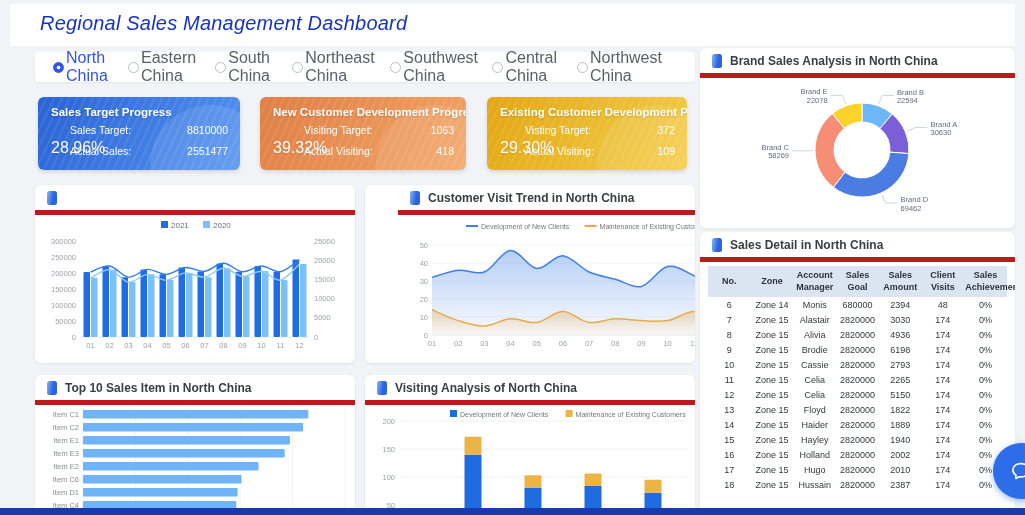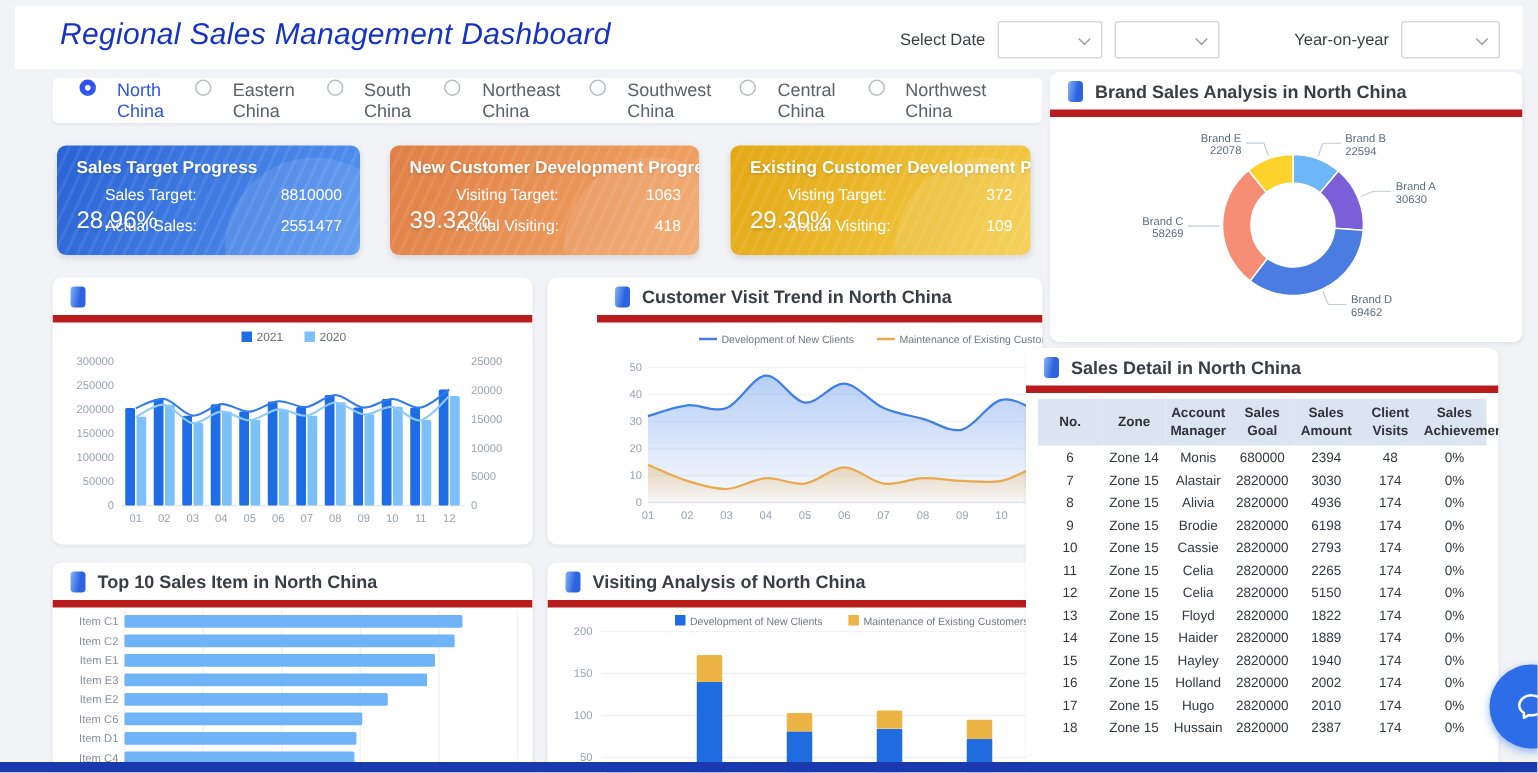--- a/index.html
+++ b/index.html
@@ -10,21 +10,21 @@
   .header { position:absolute; left:10px; right:10px; top:4px; height:42px; background:#fff; }
   .page-title { position:absolute; left:30px; top:8px; font-size:20px; font-weight:normal; font-style:italic; color:#1733c4; letter-spacing:.2px; }
   .hdr-controls { position:absolute; right:15px; top:10px; display:flex; align-items:center; }
   .hdr-label { font-size:11px; color:#3c4043; margin-right:8px; }
   .hdr-label.yoy { margin-left:42px; }
   .select-box { position:relative; width:70px; height:25px; border:1px solid #d9d9d9; border-radius:2px; background:#fff; margin-right:8px; }
   .chev { position:absolute; right:8px; top:8px; width:6px; height:6px; border-right:1.4px solid #9aa0a6; border-bottom:1.4px solid #9aa0a6; transform:rotate(45deg); }
 
   
   .tabs-panel { position:absolute; left:35px; top:52px; width:660px; height:30px; background:#fff; border-radius:4px; box-shadow:0 1px 2px rgba(0,0,0,.05); display:flex; align-items:center; justify-content:space-between; padding:0 18px; }
-  .tab { display:flex; align-items:flex-start; gap:14px; font-size:12px; color:#5b6066; cursor:pointer; }
+  .tab { display:flex; align-items:center; gap:2px; font-size:16px; color:#5b6066; cursor:pointer; }
   .tab .radio { width:11px; height:11px; border:1px solid #b9bec6; border-radius:50%; background:#fff; flex:none; }
   .tab.sel { color:#2f54eb; }
   .tab.sel .radio { border-color:#2f54eb; background:radial-gradient(circle at center, #fff 0 1.7px, #2f54eb 2.1px); }
 
   
   .kpi { position:absolute; top:97px; height:73px; border-radius:6px; color:#fff; overflow:hidden; box-shadow:0 2px 4px rgba(0,0,0,.12); }
   .kpi::before { content:""; position:absolute; inset:0; background-image:repeating-linear-gradient(115deg, rgba(255,255,255,.08) 0 2px, transparent 2px 7px); }
   .kpi::after { content:""; position:absolute; right:-30px; bottom:-55px; width:120px; height:120px; border-radius:50%; background:rgba(255,255,255,.10); }
   .kpi.blue   { left:38px;  width:202px; background:linear-gradient(120deg,#2a63d5,#5494f0); }
   .kpi.orange { left:260px; width:206px; background:linear-gradient(120deg,#e07f46,#f2a566); }
@@ -38,50 +38,37 @@
   
   .panel { position:absolute; background:#fff; border-radius:6px; box-shadow:0 1px 3px rgba(0,0,0,.07); overflow:hidden; }
   .panel-head { display:flex; align-items:center; gap:8px; height:30px; padding:0 12px; border-bottom:5px solid #b91c1c; }
   .ticon { width:10px; height:14px; border-radius:2.5px; background:linear-gradient(100deg,#85b4f6 0%,#2d63e0 60%); flex:none; }
   .panel-title { font-size:12px; font-weight:bold; color:#393e44; white-space:nowrap; }
   #p-sales-trend { left:35px;  top:185px; width:320px; height:178px; }
   #p-visit-trend { left:365px; top:185px; width:330px; height:178px;padding-left:33px; }
   #p-top10       { left:35px;  top:375px; width:320px; height:140px; }
   #p-visiting    { left:365px; top:375px; width:330px; height:140px; }
   #p-brand       { left:700px; top:48px;  width:315px; height:180px; }
-  #p-table       { left:684px; top:232px; width:315px; height:283px; }
+  #p-table       { left:700px; top:232px; width:315px; height:283px; }
   svg text { font-family:"Liberation Sans", sans-serif; }
 
   
   .detail-table { width:299px; margin:4px 8px 0; border-collapse:collapse; table-layout:fixed; }
   .detail-table th { background:#dbe4f1; font-size:9px; font-weight:bold; color:#2d3339; padding:4px 1px; line-height:1.3; text-align:center; }
   .detail-table td { font-size:9px; color:#33383d; text-align:center; padding:2.5px 1px; white-space:nowrap; }
 
   
   .footer-strip { position:absolute; left:0; top:508px; width:1025px; height:7px; background:#1a39ae; }
   .chat-fab { position:absolute; left:993px; top:443px; width:56px; height:56px; border-radius:50%; background:#2e6de8; box-shadow:0 2px 6px rgba(46,109,232,.5); display:flex; align-items:center; justify-content:center; }
 </style>
 </head>
 <body>
 
 <div class="header">
   <div class="page-title">Regional Sales Management Dashboard</div>
-  <div class="hdr-controls">
-    <span class="hdr-label">Select Date</span>
-    <div class="select-box">
-        <span class="chev"></span>
-      </div>
-    <div class="select-box">
-        <span class="chev"></span>
-      </div>
-    <span class="hdr-label yoy">Year-on-year</span>
-    <div class="select-box" style="width:66px;margin-right:0">
-        <span class="chev"></span>
-      </div>
-  </div>
 </div>
 
 <div class="tabs-panel">
     <div class="tab sel">
       <span class="radio"></span>
       <span>North China</span>
     </div>
     <div class="tab">
       <span class="radio"></span>
       <span>Eastern China</span>

